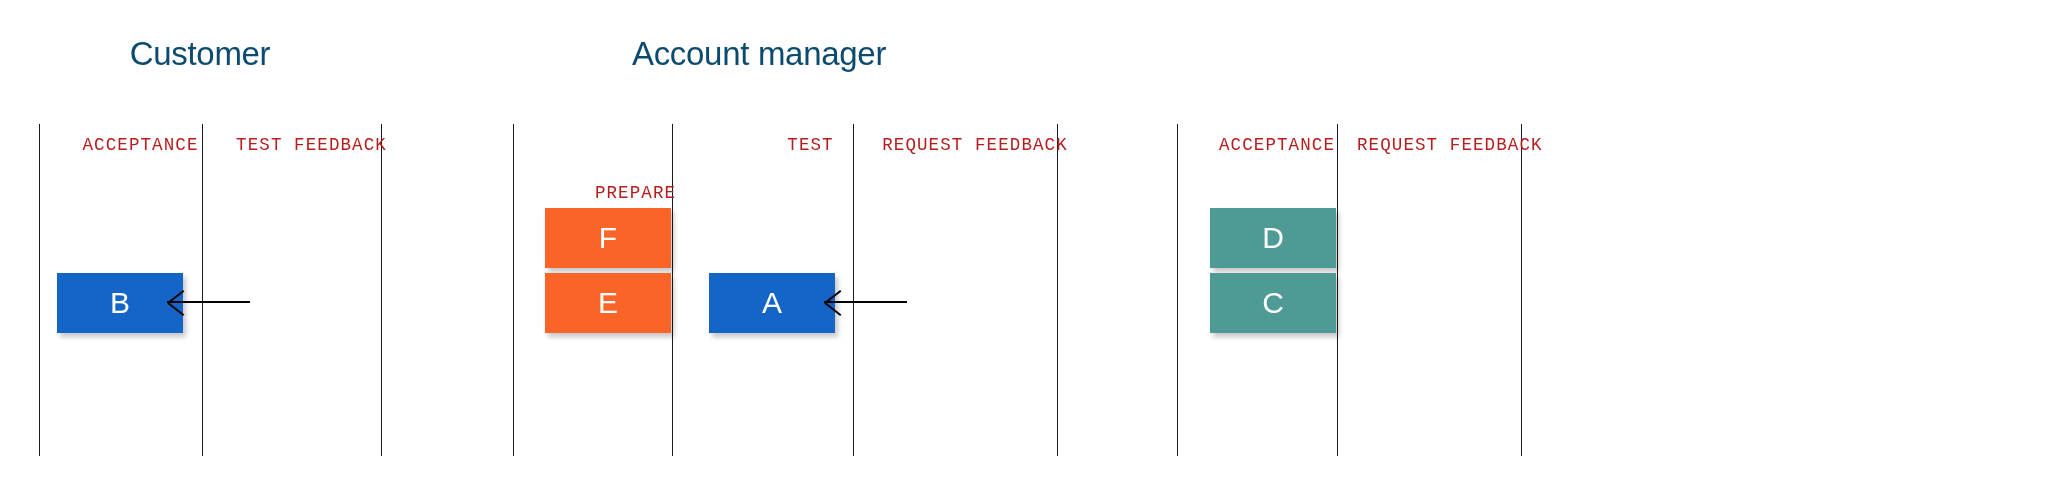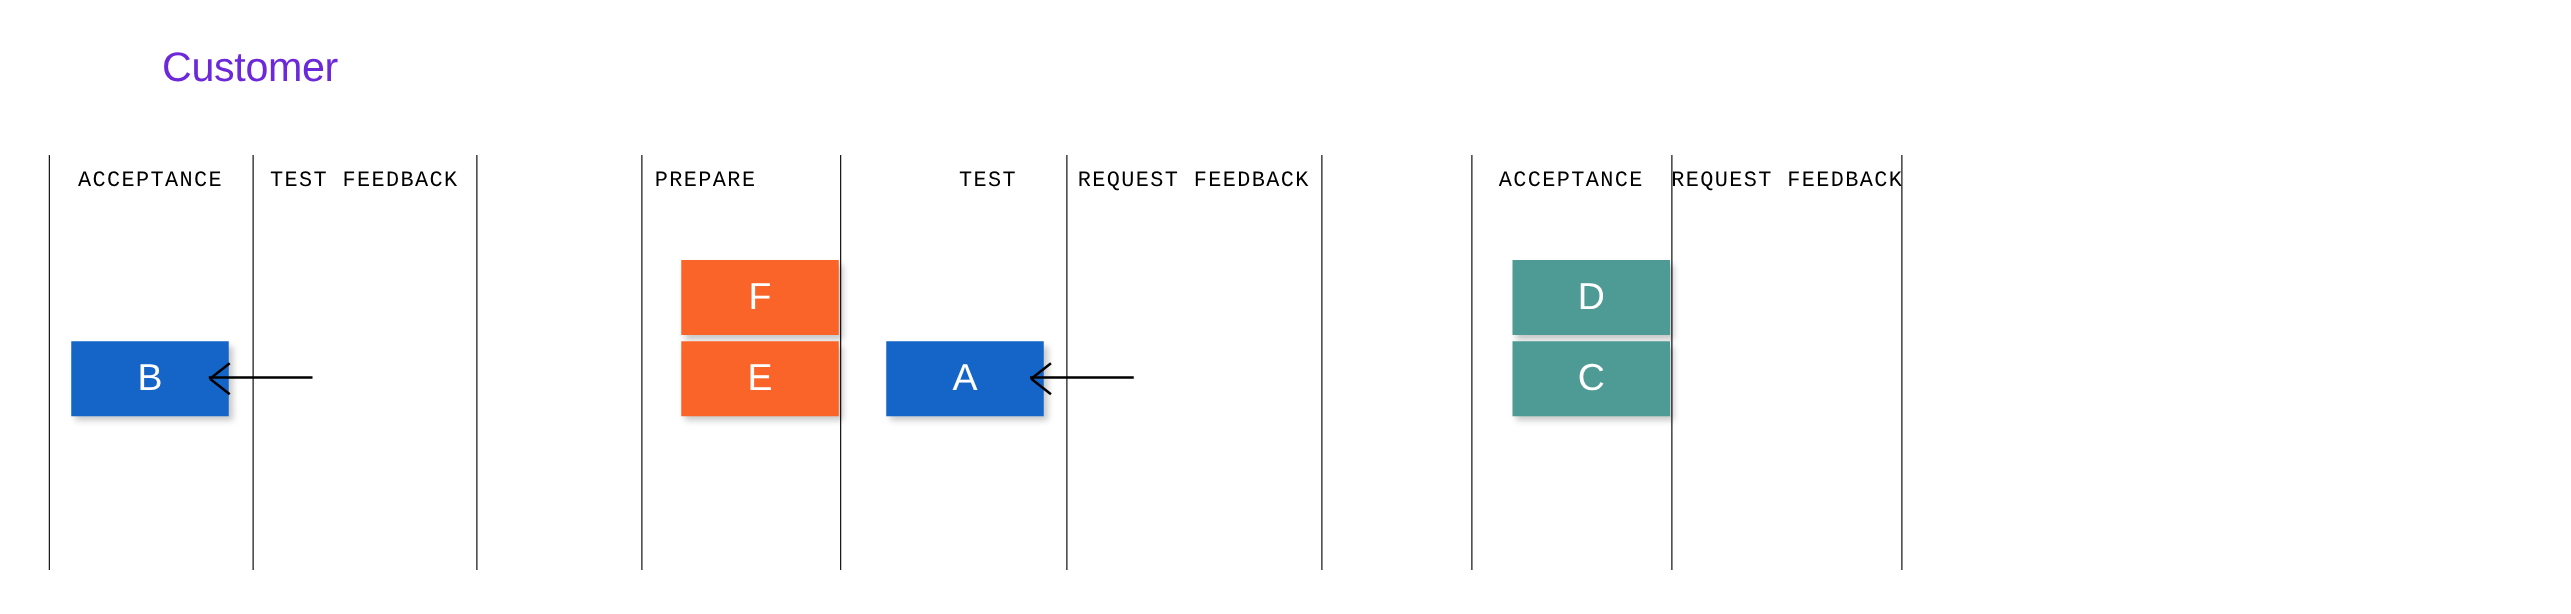--- a/index.html
+++ b/index.html
@@ -23,21 +23,21 @@
 
   
   .lane-title {
     position: absolute;
     top: 34px;
     text-align: center;
     font-family: "Liberation Sans", sans-serif;
     font-size: 33px;
     font-weight: 400;
     letter-spacing: -0.3px;
-    color: #6d28d9;
+    color: #0c4a6e;
     white-space: nowrap;
     line-height: 40px;
   }
 
   
   .divider {
     position: absolute;
     top: 124px;
     width: 1px;
     height: 332px;
@@ -46,23 +46,24 @@
 
   
   .col-header {
     position: absolute;
     top: 134px;
     text-align: center;
     font-family: "Liberation Mono", "DejaVu Sans Mono", monospace;
     font-size: 17.5px;
     font-weight: 400;
     letter-spacing: 1.1px;
-    color: #000000;
+    color: #b91c1c;
     white-space: nowrap;
     line-height: 22px;
+    padding-left: 20px;
   }
 
   
   .card {
     position: absolute;
     width: 126px;
     height: 60px;
     display: flex;
     align-items: center;
     justify-content: center;
@@ -102,36 +103,37 @@
   }
   .arrow-head::before { transform-origin: 0 50%; transform: rotate(38deg);  }
   .arrow-head::after  { transform-origin: 0 50%; transform: rotate(-38deg); }
 </style>
 </head>
 <body>
 
 <div id="board">
 
   <div class="lane-title" style="left:0px;width:400px;">Customer</div>
+  <div class="lane-title" style="left:559px;width:400px;">Account manager</div>
 
   <div class="divider" style="left:39px;"></div>
   <div class="divider" style="left:202px;"></div>
   <div class="divider" style="left:381px;"></div>
   <div class="divider" style="left:513px;"></div>
   <div class="divider" style="left:672px;"></div>
   <div class="divider" style="left:853px;"></div>
   <div class="divider" style="left:1057px;"></div>
   <div class="divider" style="left:1177px;"></div>
   <div class="divider" style="left:1337px;"></div>
   <div class="divider" style="left:1521px;"></div>
 
   <div class="col-header" style="left:39px;width:163px;">ACCEPTANCE</div>
   <div class="col-header" style="left:202px;width:179px;">TEST FEEDBACK</div>
 
-  <div class="col-header" style="left:485px;width:159px;">PREPARE</div>
+  <div class="col-header" style="left:536px;width:159px;margin-top:48px;">PREPARE</div>
   <div class="col-header" style="left:700px;width:181px;">TEST</div>
   <div class="col-header" style="left:853px;width:204px;">REQUEST FEEDBACK</div>
 
   <div class="col-header" style="left:1177px;width:160px;">ACCEPTANCE</div>
   <div class="col-header" style="left:1337px;width:184px;">REQUEST FEEDBACK</div>
 
   <div class="card blue" style="left:57px;top:273px;">B</div>
 
   <div class="card orange" style="left:545px;top:208px;">F</div>
   <div class="card orange" style="left:545px;top:273px;">E</div>

